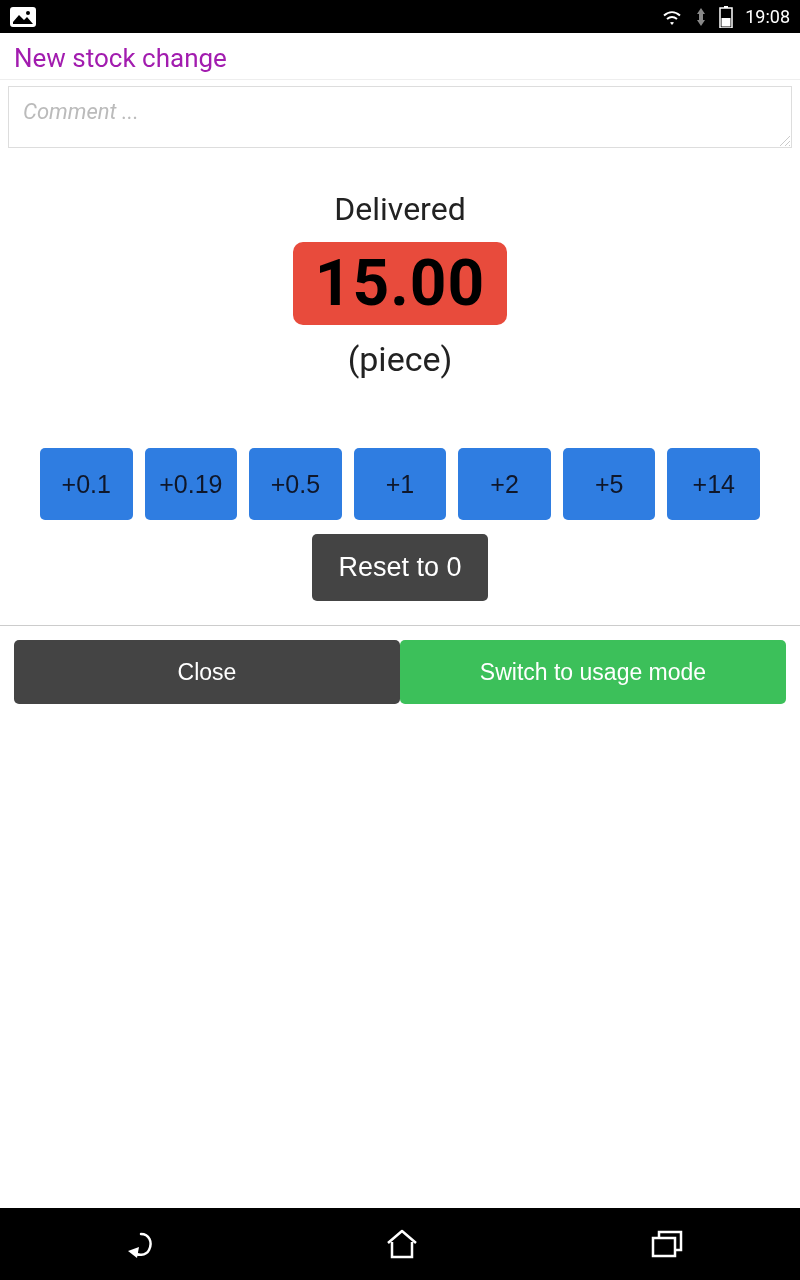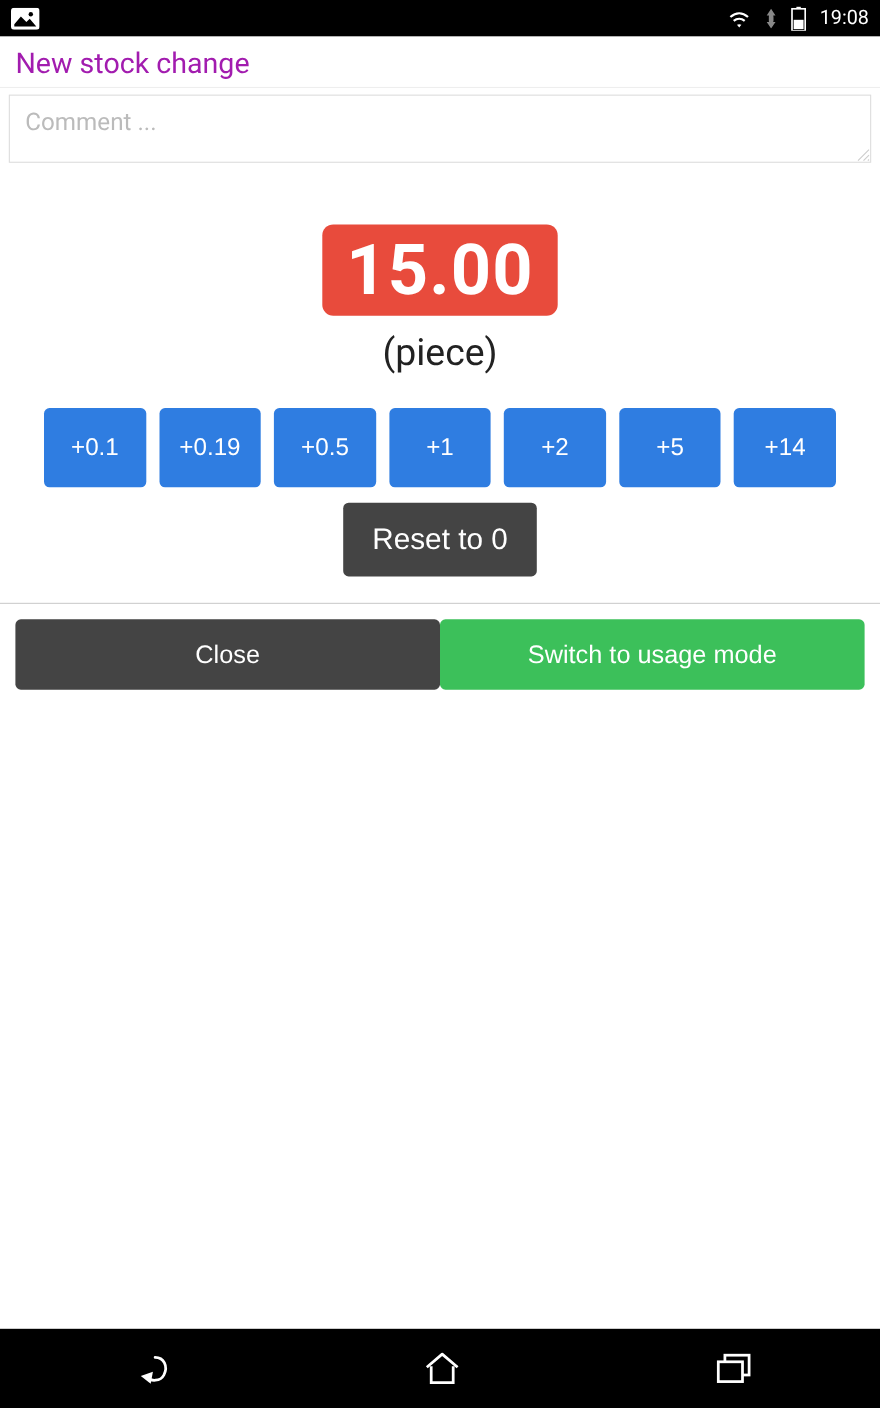--- a/index.html
+++ b/index.html
@@ -33,20 +33,21 @@
     width: 100%;
     border: none;
     resize: none;
     font-family: inherit;
     font-size: 22px;
     color: #333;
     padding: 12px 14px;
     height: 56px;
     outline: none;
     background: transparent;
+    font-style: italic;
   }
   .comment-box textarea::placeholder { color: #bbb; }
   .comment-box .resize-grip {
     position: absolute;
     right: 0;
     bottom: 0;
     width: 14px; height: 14px;
     opacity: .5;
   }
   .center-block {
@@ -54,21 +55,21 @@
     margin-top: 42px;
   }
   .label-delivered {
     font-size: 32px;
     color: #222;
   }
   .value-chip {
     display: inline-block;
     margin-top: 14px;
     background: #e84b3c;
-    color: #ffffff;
+    color: #000000;
     font-weight: 700;
     font-size: 64px;
     padding: 4px 22px;
     border-radius: 10px;
     letter-spacing: 1px;
   }
   .unit-label {
     margin-top: 14px;
     font-size: 34px;
     color: #222;
@@ -76,27 +77,28 @@
   .increments {
     display: flex;
     justify-content: center;
     gap: 12px;
     margin-top: 30px;
     padding: 0 40px;
   }
   .inc-btn {
     flex: 1;
     background: #2f7de1;
-    color: #ffffff;
-    font-size: 22px;
+    color: #0f172a;
+    font-size: 25px;
     border: none;
     border-radius: 5px;
     height: 72px;
     cursor: pointer;
     max-width: 96px;
+    margin-top: 39px;
   }
   .reset-row {
     text-align: center;
     margin-top: 14px;
   }
   .reset-btn {
     background: #444;
     color: #fff;
     font-size: 27px;
     border: none;
@@ -186,20 +188,21 @@
 <div class="comment-box">
   <textarea placeholder="Comment ..." style=""></textarea>
   <svg class="resize-grip" viewBox="0 0 14 14">
     <line x1="3" y1="13" x2="13" y2="3" stroke="#999"></line>
     <line x1="8" y1="13" x2="13" y2="8" stroke="#999"></line>
     <line x1="12" y1="13" x2="13" y2="12" stroke="#999"></line>
   </svg>
 </div>
 
 <div class="center-block">
+  <div class="label-delivered">Delivered</div>
   <div class="value-chip">15.00</div>
   <div class="unit-label">(piece)</div>
 </div>
 
 <div class="increments">
   <button class="inc-btn">+0.1</button>
   <button class="inc-btn">+0.19</button>
   <button class="inc-btn">+0.5</button>
   <button class="inc-btn">+1</button>
   <button class="inc-btn">+2</button>

